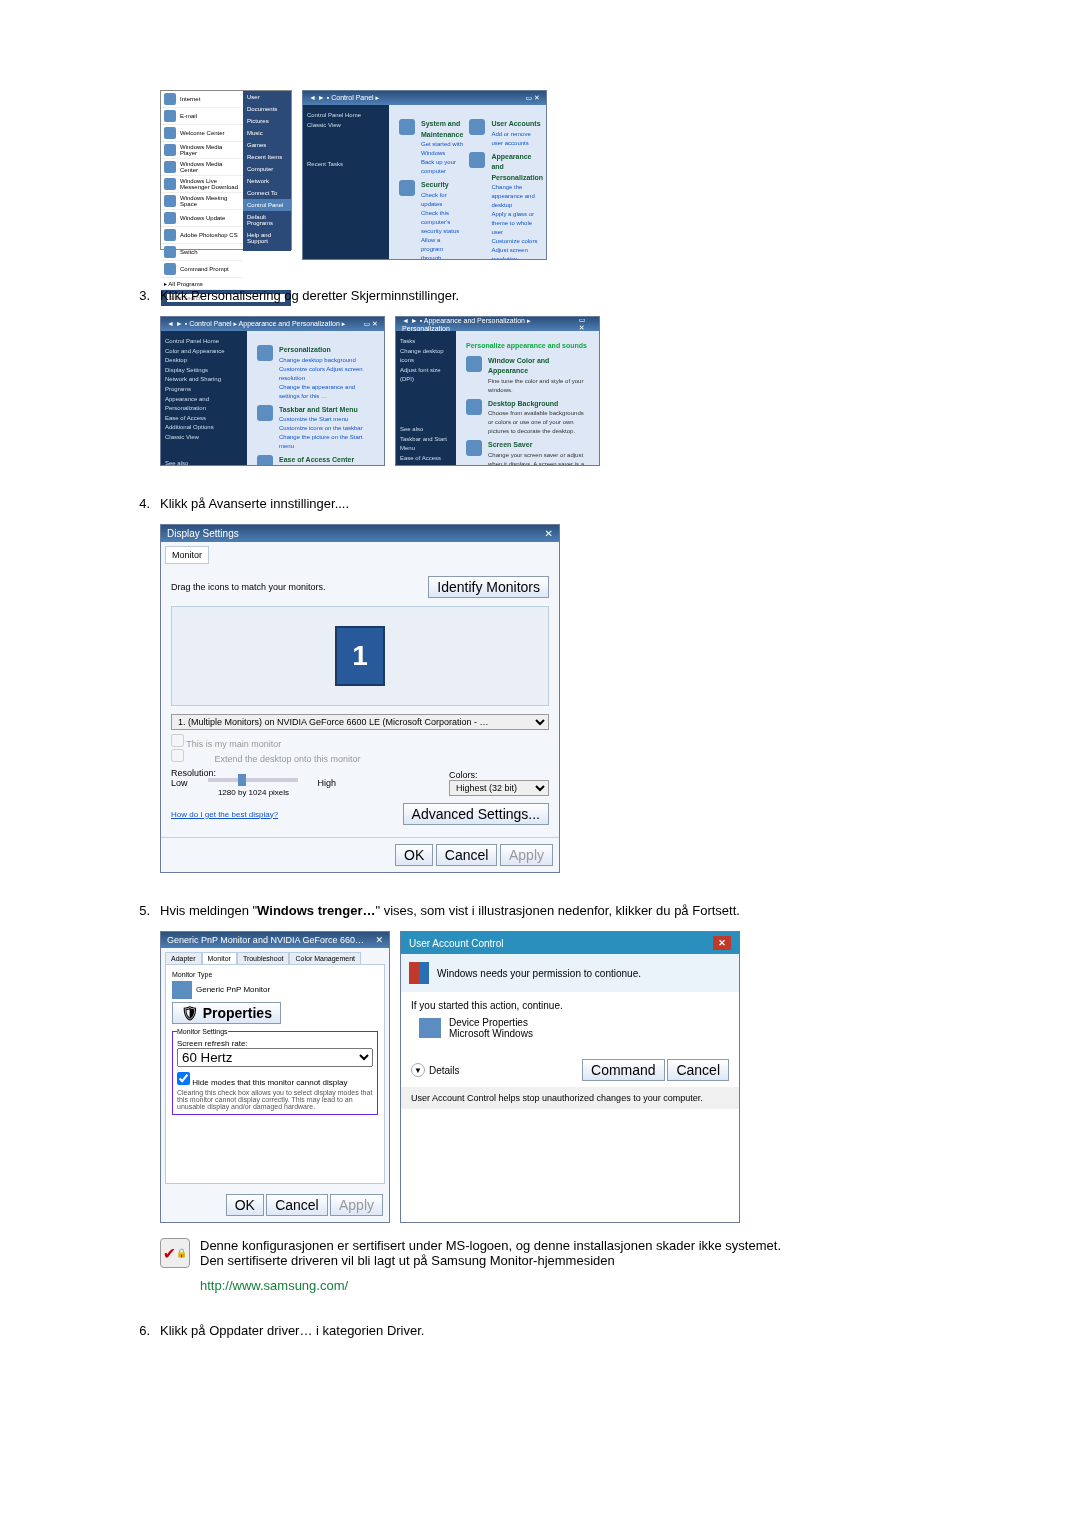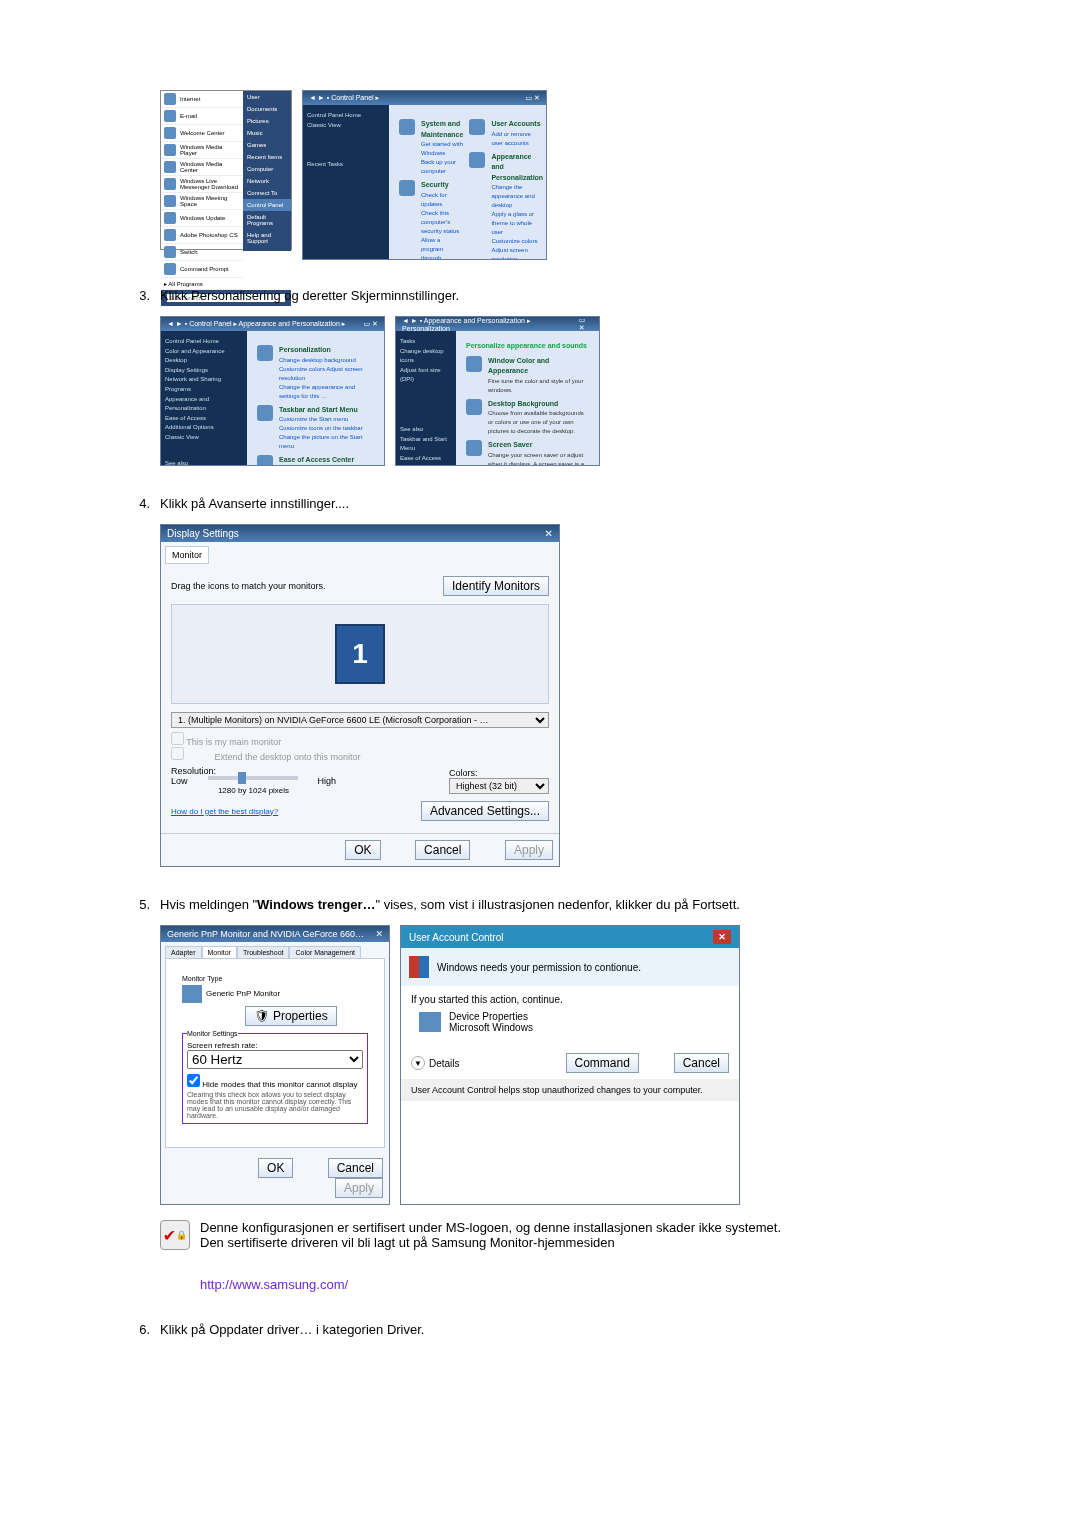--- a/index.html
+++ b/index.html
@@ -28,21 +28,21 @@
     
     .tip-row { display:flex; align-items:flex-start; margin: 15px 0 10px 40px; }
     .tip-icon {
       width: 30px; height: 30px; flex-shrink:0;
       border:1px solid #999; border-radius:4px;
       display:flex; align-items:center; justify-content:center;
       font-size:16px; color:#c00; background:#eee; margin-right:10px;
     }
 
     
-    a.samsung { color: #6d28d9; text-decoration: none; margin-left:80px; display:block; margin-top:27px;}
+    a.samsung { color: #15803d; text-decoration: none; margin-left:80px; display:block; margin-top:10px;}
 
     
     .panel {
       border: 1px solid #6a7b9b;
       background: #dde7f5;
       font-size: 8px;
       color: #24477a;
       position: relative;
       overflow: hidden;
     }
@@ -93,35 +93,35 @@
     .disp .monbox {
       width:50px; height:60px; background:#285a9b; color:#fff;
       display:flex; align-items:center; justify-content:center; font-size:28px; font-weight:bold;
       border:2px solid #1a3a60;
     }
     .disp input[type=text], .disp select {
       font-size:9px; border:1px solid #999; padding:1px 2px;
     }
     .disp .btn, .uac .btn, .mon .btn {
       display:inline-block; border:1px solid #8a9ab0; background:linear-gradient(#fff,#dde7f5);
-      padding:2px 8px; font-size:12px; cursor:pointer;margin-left:32px;
+      padding:2px 8px; font-size:14px; cursor:pointer;
     }
     .disp .row { display:flex; justify-content:space-between; align-items:center; margin:4px 0;}
     .disp .slider { display:flex; gap:20px;}
     .disp .track { width:90px; height:4px; background:#ccd; position:relative;}
     .disp .thumb { width:8px; height:12px; background:#5c8dc0; position:absolute; top:-4px; left:30px;}
 
     
     .mon {
       width: 230px; border:1px solid #6a7b9b; background:#f3f6fb; font-size:8px;
     }
     .mon .title { background:linear-gradient(#2a4f7a,#4f7fb5); color:#fff; padding:3px 6px; font-size:9px; display:flex; justify-content:space-between;}
     .mon .tabs { padding:4px 4px 0 4px; }
     .mon .tabs span { display:inline-block; padding:2px 5px; border:1px solid #bcd; background:#fff; font-size:7px; border-bottom:none;}
-    .mon .inner { background:#fff; border:1px solid #bcd; margin:0 4px 4px 4px; padding:16px; height:190px;}
+    .mon .inner { background:#fff; border:1px solid #bcd; margin:0 4px 4px 4px; padding:6px; height:220px;}
     .mon fieldset { border:1px solid #6d28d9; padding:4px; margin:4px 0;}
     .mon legend { font-size:7px; }
     .mon .ic { width:20px; height:18px; background:#5c8dc0; display:inline-block; vertical-align:middle; margin-right:4px;}
     .mon .bot { text-align:right; padding:6px;}
 
     
     .uac {
       width: 340px; border:1px solid #6a7b9b; background:#fff; font-size:10px;
     }
     .uac .title { background:#2a8fbd; color:#fff; padding:4px 8px; display:flex; justify-content:space-between; align-items:center;}
@@ -430,21 +430,21 @@
 
       <div class="mon">
         <div class="title">
             <span style="white-space:nowrap; overflow:hidden; text-overflow:ellipsis; max-width:200px; display:inline-block;">Generic PnP Monitor and NVIDIA GeForce 6600 LE (Microsoft Co…</span>
             <span>✕</span>
           </div>
         <div class="tabs" id="mon-tabs"><span style="background: rgb(229, 236, 246);">Adapter</span><span style="background: rgb(255, 255, 255);">Monitor</span><span style="background: rgb(229, 236, 246);">Troubleshoot</span><span style="background: rgb(229, 236, 246);">Color Management</span></div>
         <div class="inner">
           <div style="font-size:7px;">Monitor Type</div>
           <div style="margin:3px 0;"><span class="ic"></span><span>Generic PnP Monitor</span></div>
-          <div style="text-align:center;"><span class="btn">🛡 <span>Properties</span></span></div>
+          <div style="text-align:left;font-weight:bold;"><span class="btn">🛡 <span>Properties</span></span></div>
           <fieldset>
             <legend>Monitor Settings</legend>
             <div>Screen refresh rate:</div>
             <select style="width:100%;"><option>60 Hertz</option></select>
             <div style="margin-top:5px;"><input type="checkbox" checked="" style=""> <span>Hide modes that this monitor cannot display</span></div>
             <div style="font-size:7px; color:#555; margin-top:2px;">Clearing this check box allows you to select display modes that this monitor cannot display correctly. This may lead to an unusable display and/or damaged hardware.</div>
           </fieldset>
         </div>
         <div class="bot">
           <span class="btn">OK</span>

